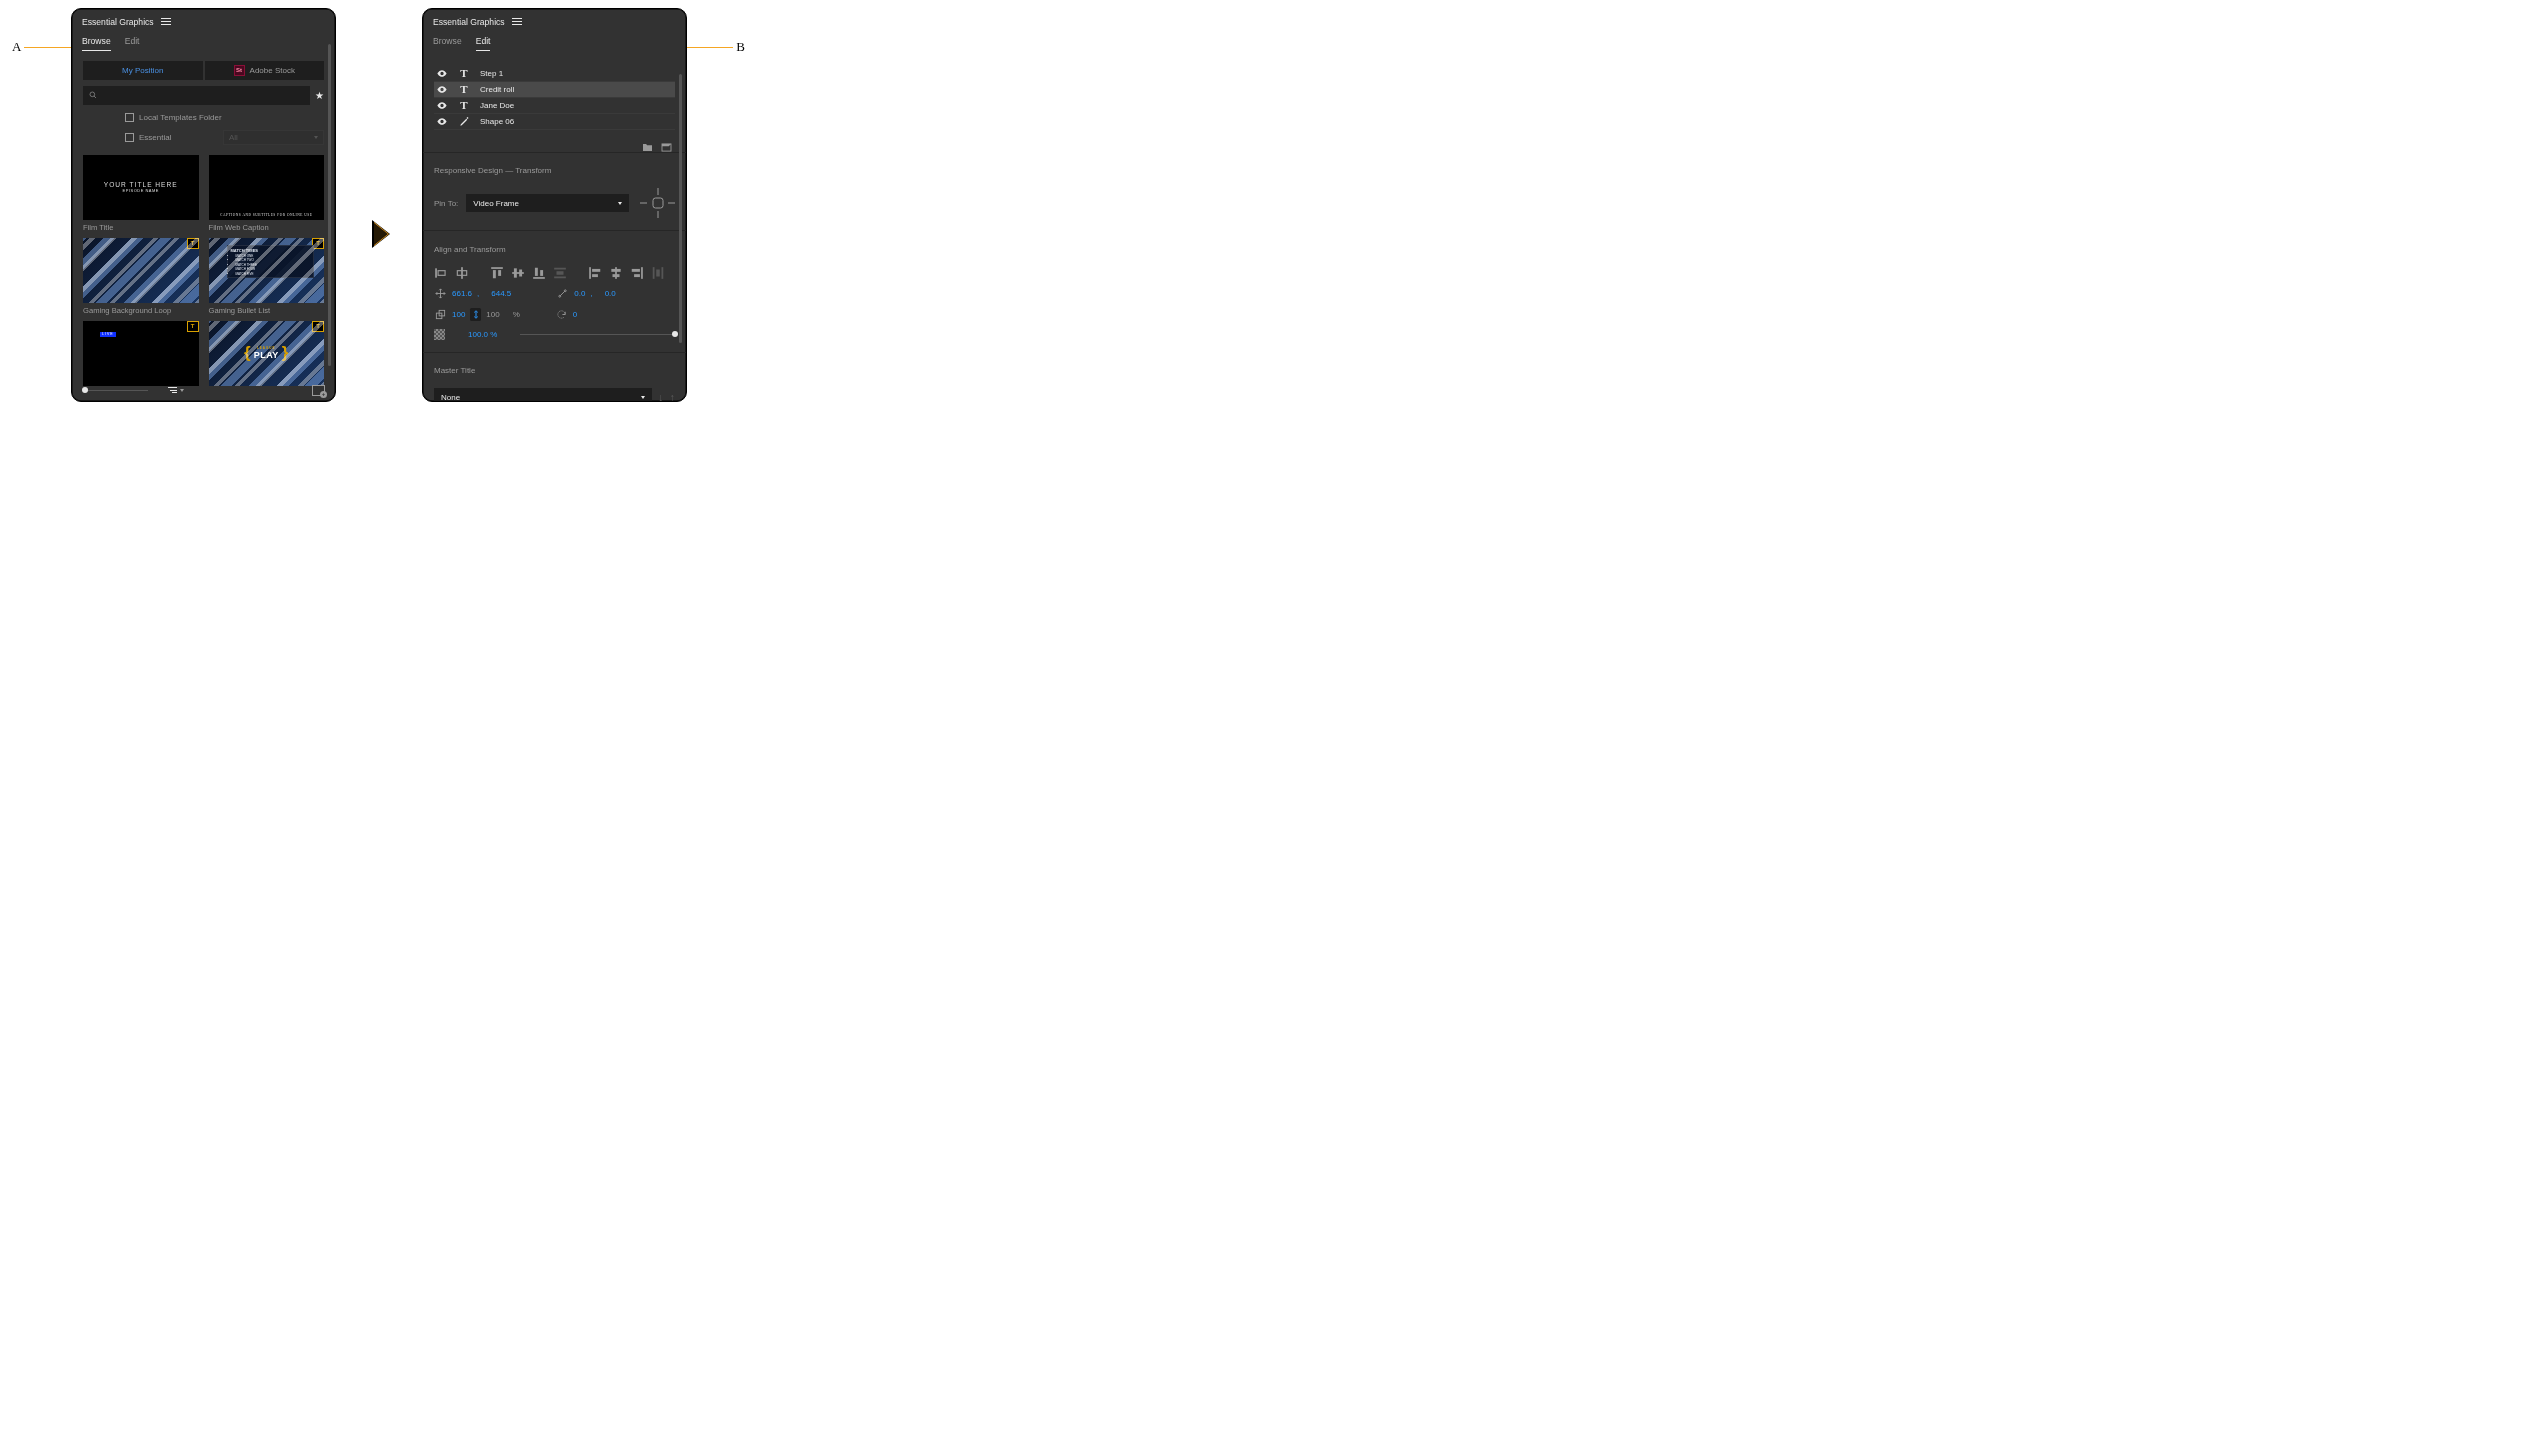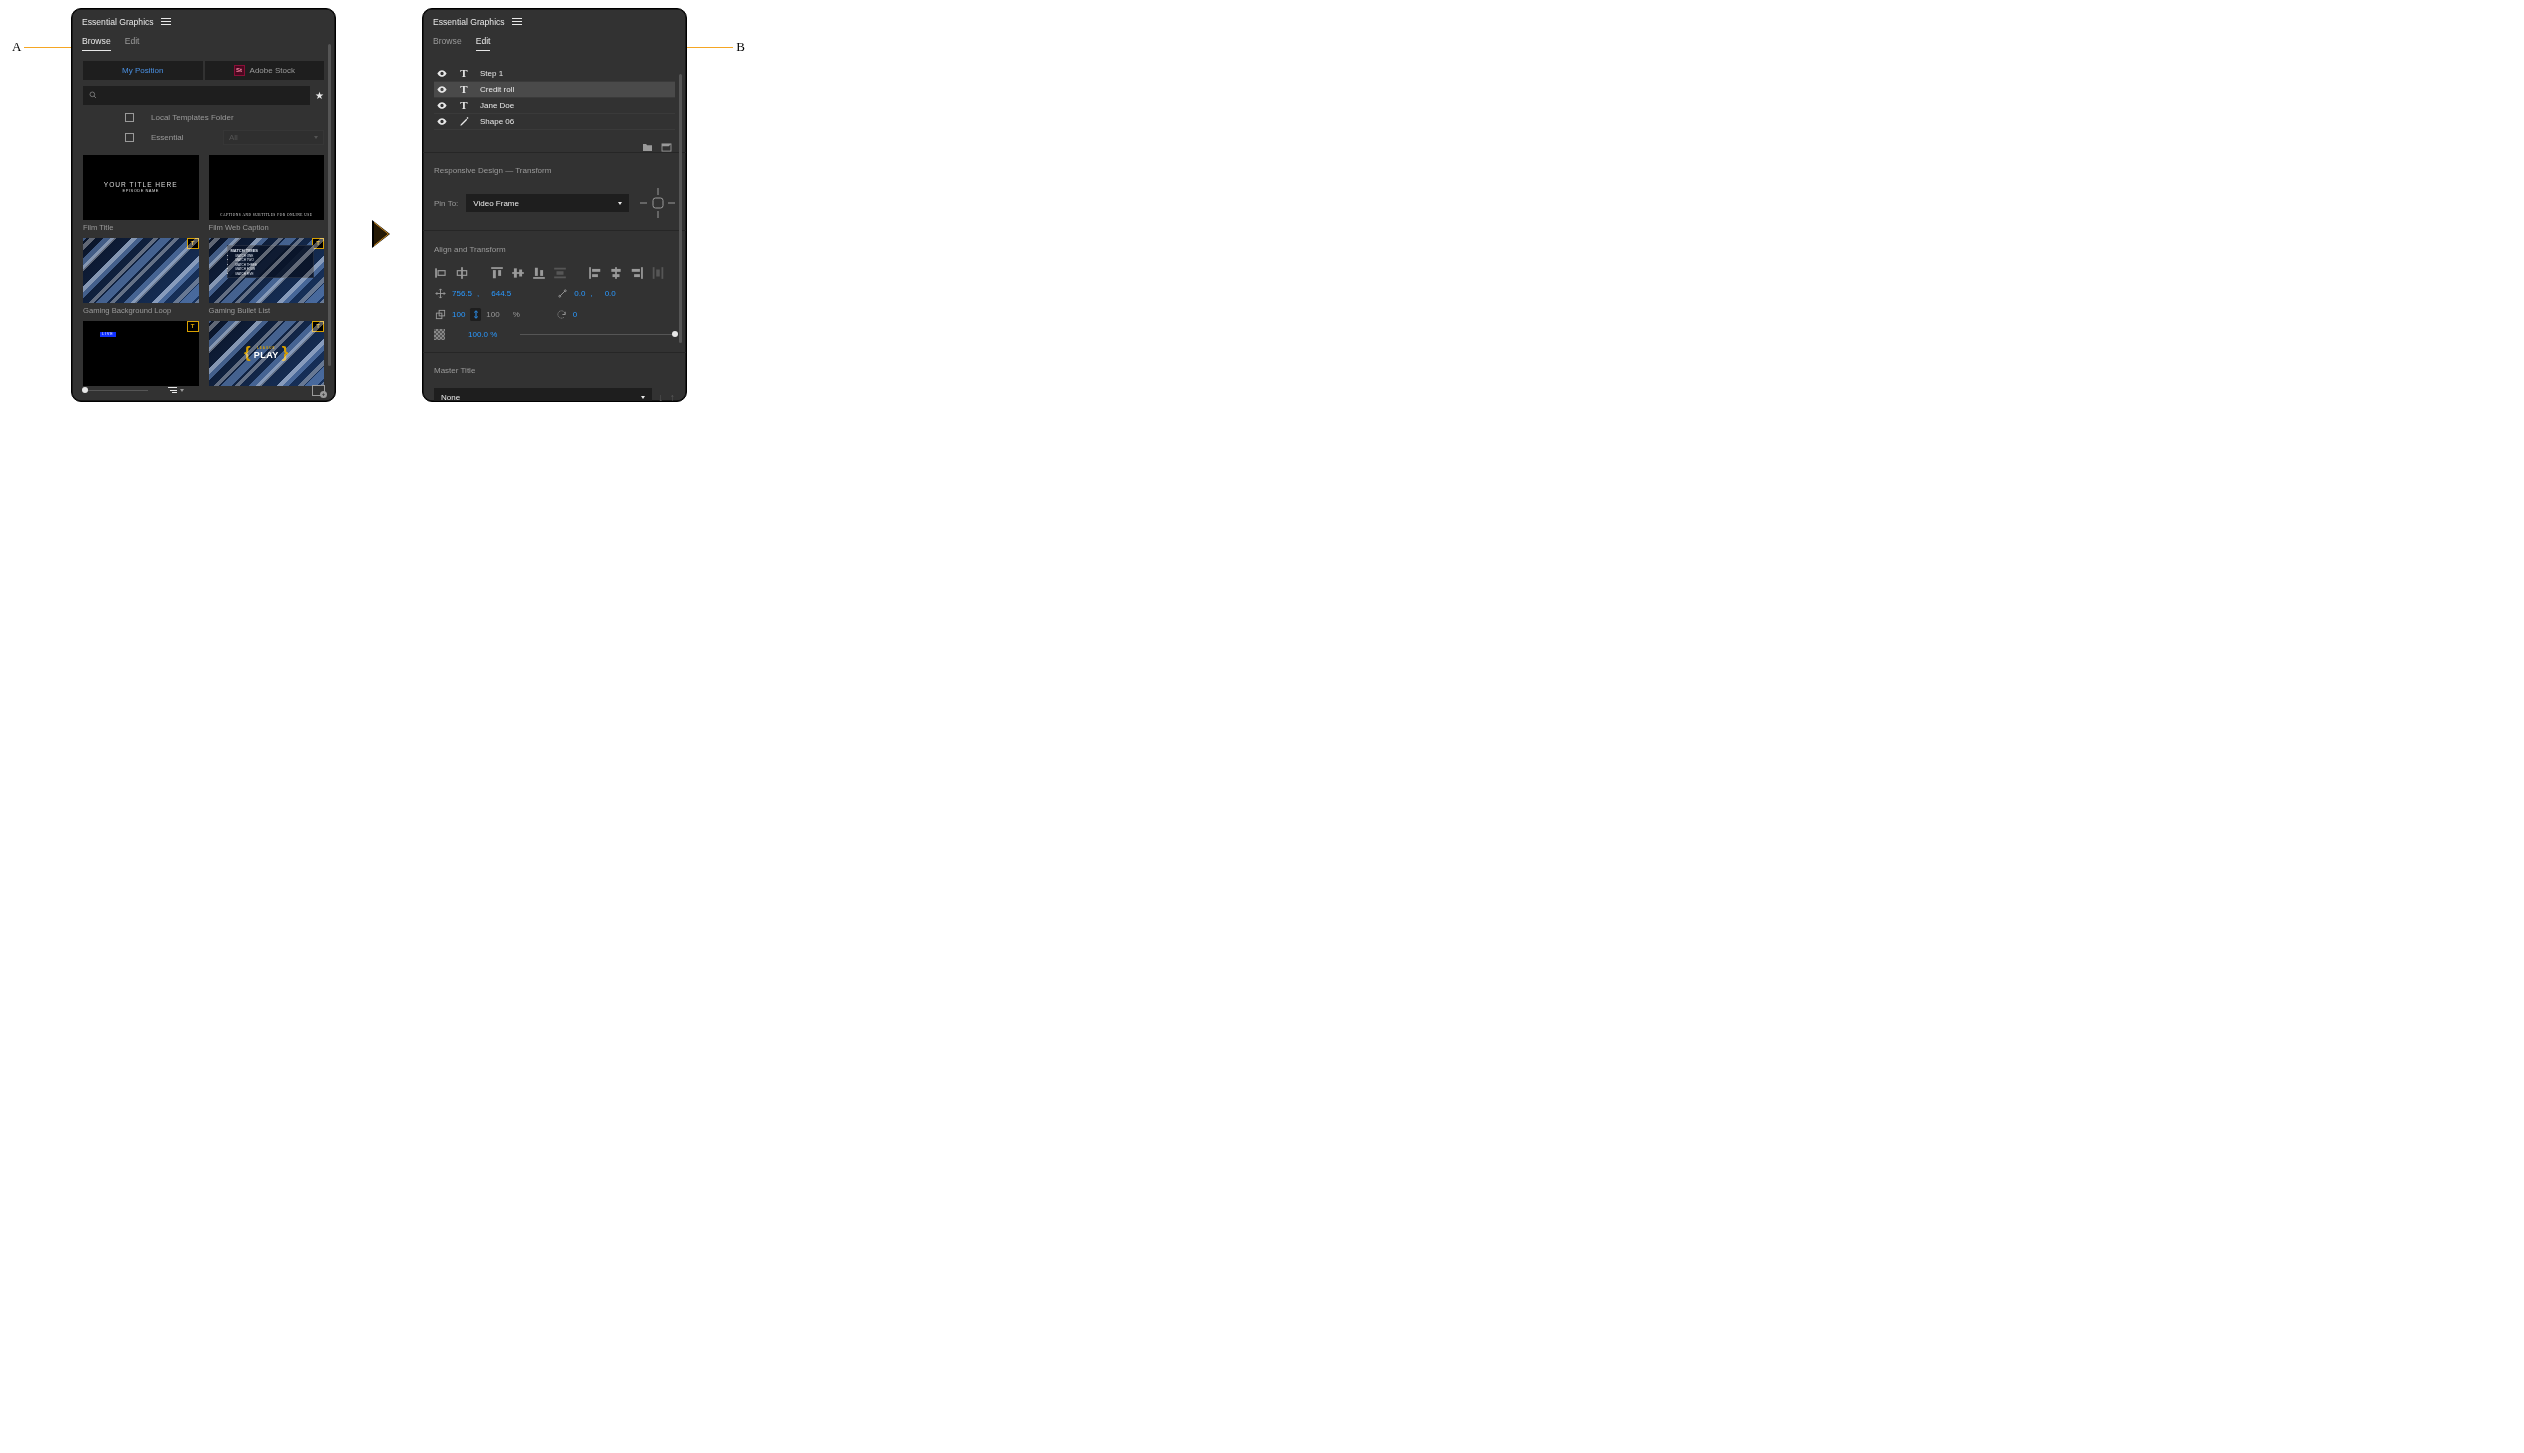--- a/index.html
+++ b/index.html
@@ -43,21 +43,21 @@
   .segbtns{display:flex;gap:2px;margin-top:3px;}
   .segbtn{flex:1;background:var(--panel-darker);height:19px;display:flex;align-items:center;justify-content:center;gap:5px;font-size:8px;color:var(--text-dim);cursor:pointer;}
   .segbtn.active{color:var(--accent);}
   .st-badge{width:11px;height:11px;border:0.5px solid #8a0f37;background:#4a0820;display:flex;align-items:center;justify-content:center;color:#ff8aa7;font-weight:600;font-size:6px;}
 
   .searchrow{display:flex;align-items:center;gap:5px;margin-top:6px;}
   .searchbox{flex:1;height:19px;background:var(--panel-darker);display:flex;align-items:center;padding:0 6px;}
   .searchbox svg{width:8px;height:8px;stroke:var(--text-dim);fill:none;stroke-width:2;}
   .star{color:var(--text);font-size:10px;}
 
-  .check-row{display:flex;align-items:center;gap:17px;margin-top:8px;color:var(--text-dim);font-size:8px;padding-left:42px;}
+  .check-row{display:flex;align-items:center;gap:5px;margin-top:8px;color:var(--text-dim);font-size:8px;padding-left:42px;}
   .chk{width:9px;height:9px;border:1px solid var(--text-dim);}
   .lib-dd{margin-left:auto;height:15px;min-width:101px;background:#2e2e2e;border:0.5px solid #3a3a3a;color:#6a6a6a;display:flex;align-items:center;padding:0 5px;justify-content:space-between;opacity:.6;}
   .chev{width:0;height:0;border-left:2.5px solid transparent;border-right:2.5px solid transparent;border-top:3px solid currentColor;}
 
   .grid{display:grid;grid-template-columns:1fr 1fr;gap:6px 10px;margin-top:10px;}
   .thumb{aspect-ratio:16/9;background:#000;position:relative;overflow:hidden;}
   .caption{color:var(--text-dim);font-size:7.6px;margin-top:3px;}
   .serif{font-family:"Trajan Pro",Georgia,serif;color:#ddd;text-align:center;letter-spacing:1px;}
   .serif .big{font-size:6.6px;}
   .serif .small{font-size:4px;letter-spacing:0.5px;}
@@ -454,21 +454,21 @@
             </svg>
           </span>
       </div>
 
       <div class="value-row">
         <span class="vicon">
             <svg viewBox="0 0 24 24" fill="none" stroke="currentColor" stroke-width="2">
               <path d="M12 2v20M2 12h20M12 2l-3 3M12 2l3 3M12 22l-3-3M12 22l3-3M2 12l3-3M2 12l3 3M22 12l-3-3M22 12l-3 3"></path>
             </svg>
           </span>
-        <span class="blue">756.5</span>
+        <span class="blue">661.6</span>
         <span class="blue">,</span>
         <span class="blue" style="margin-left:7px">644.5</span>
         <span style="flex:0 0 35px"></span>
         <span class="vicon">
             <svg viewBox="0 0 24 24" fill="none" stroke="currentColor" stroke-width="2">
               <circle cx="6" cy="18" r="2"></circle>
               <circle cx="18" cy="6" r="2"></circle>
               <path d="M7 17L17 7"></path>
             </svg>
           </span>

